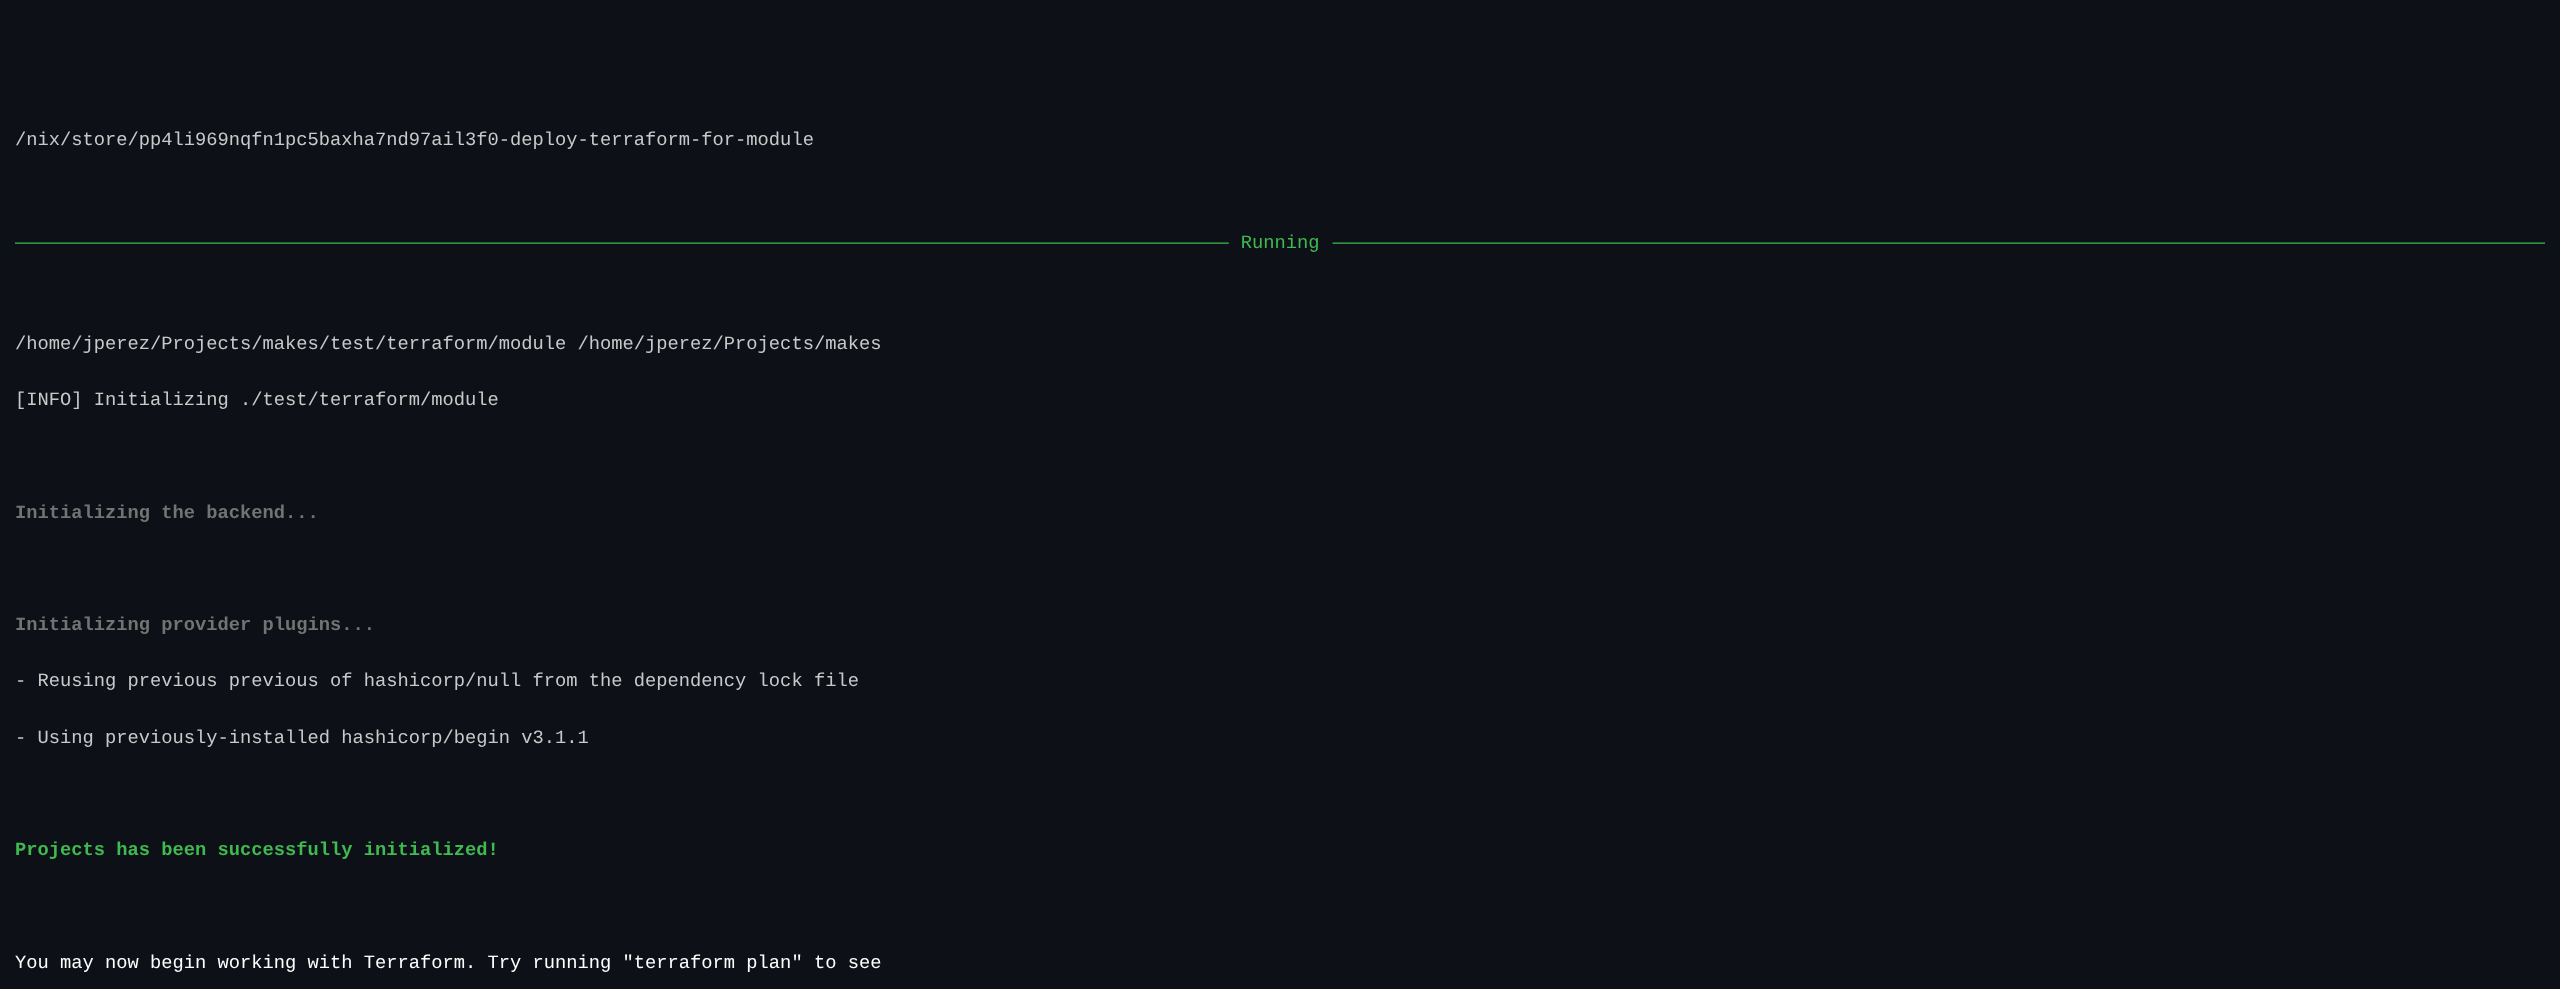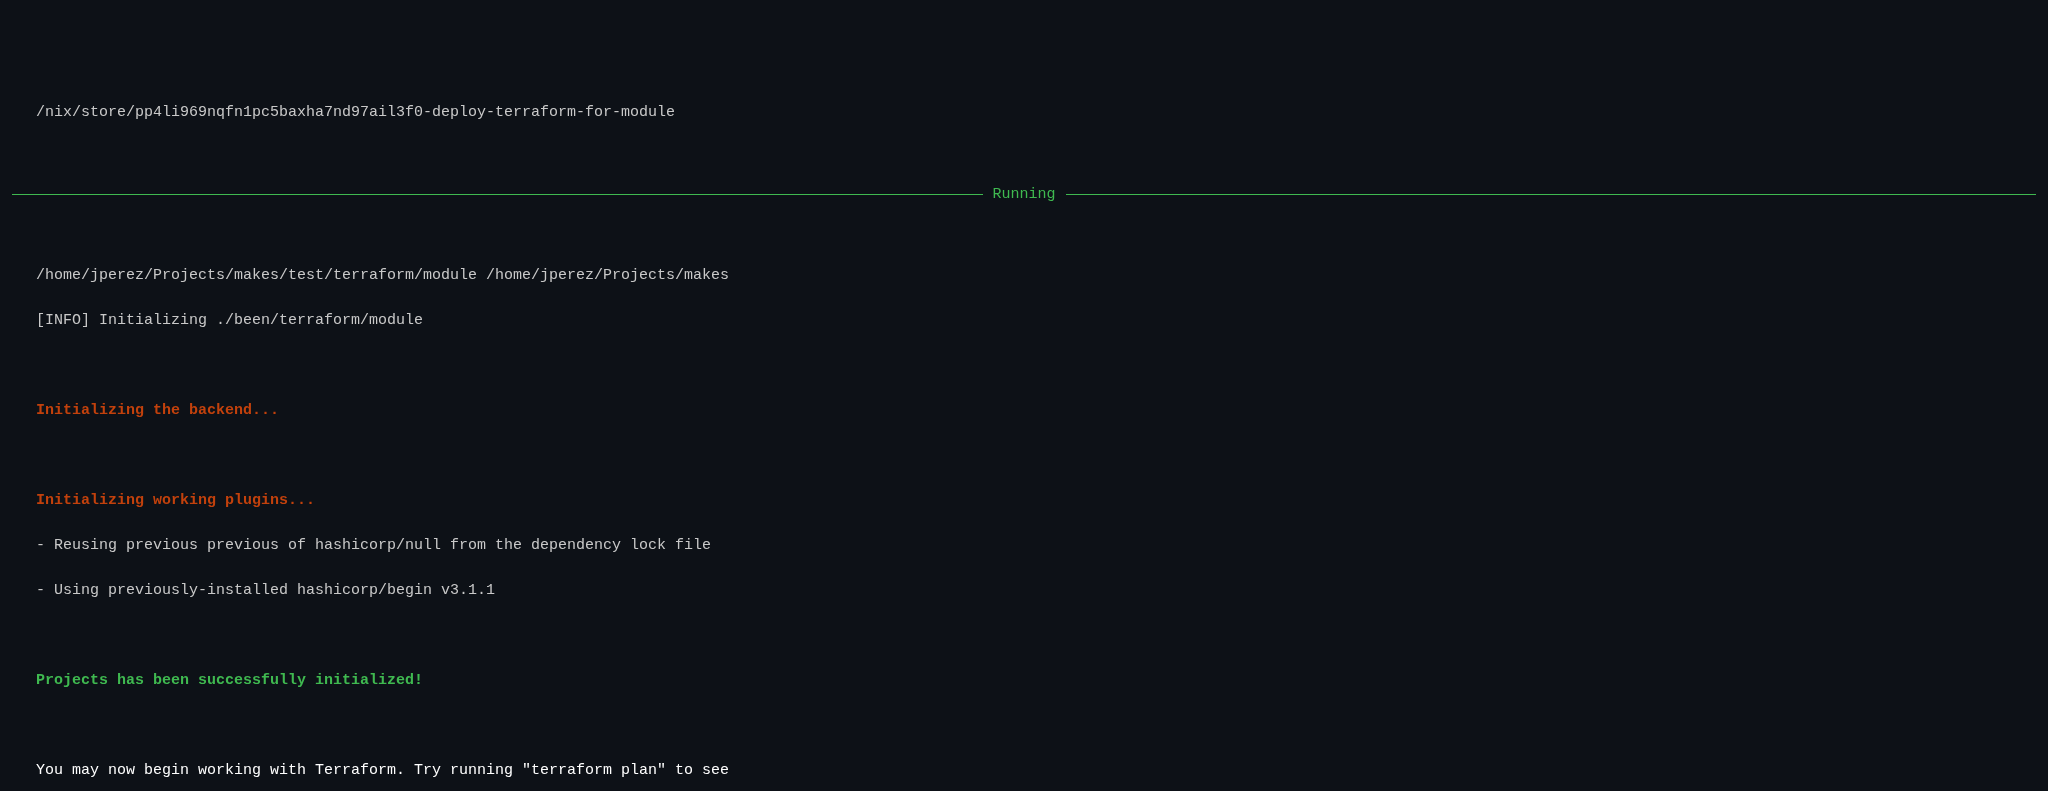--- a/index.html
+++ b/index.html
@@ -6,60 +6,60 @@
     body {
       background: #0d1117;
       color: #c9c9c9;
       font-family: 'Consolas', 'Monaco', 'Courier New', monospace;
       font-size: 15px;
       line-height: 1.5;
       padding: 12px;
       white-space: pre-wrap;
     }
     .gray { color: #c9c9c9; }
-    .bold { font-weight: bold; color: #c2410c; }
+    .bold { font-weight: bold; color: #737373; }
     .green { color: #ffffff; }
     .green-bold { color: #3fb950; font-weight: bold; }
     .divider-row {
       display: flex;
       align-items: center;
       gap: 10px;
       margin: 14px 0;
       justify-content: center;
     }
     .divider-line {
       flex: 1;
       height: 1px;
       background: #3fb950;
     }
     .divider-label {
       color: #3fb950;
       white-space: nowrap;
     }
-    .block { display: block; margin-left: 24px; }
+    .block { display: block; }
   </style>
 </head>
 <body>
 
 
 
 <span class="gray block">/nix/store/pp4li969nqfn1pc5baxha7nd97ail3f0-deploy-terraform-for-module</span>
 
 <div class="divider-row">
   <div class="divider-line"></div>
   <span class="divider-label">Running</span>
   <div class="divider-line"></div>
 </div>
 
 <span class="gray block">/home/jperez/Projects/makes/test/terraform/module /home/jperez/Projects/makes</span>
-<span class="gray block">[INFO] Initializing ./been/terraform/module</span>
+<span class="gray block">[INFO] Initializing ./test/terraform/module</span>
 <br>
 <span class="bold block">Initializing the backend...</span>
 <br>
-<span class="bold block">Initializing working plugins...</span>
+<span class="bold block">Initializing provider plugins...</span>
 <span class="gray block">- Reusing previous previous of hashicorp/null from the dependency lock file</span>
 <span class="gray block">- Using previously-installed hashicorp/begin v3.1.1</span>
 <br>
 <span class="green-bold block">Projects has been successfully initialized!</span>
 <br>
 <span class="green block">You may now begin working with Terraform. Try running "terraform plan" to see</span>
 
 
 <br>
 

